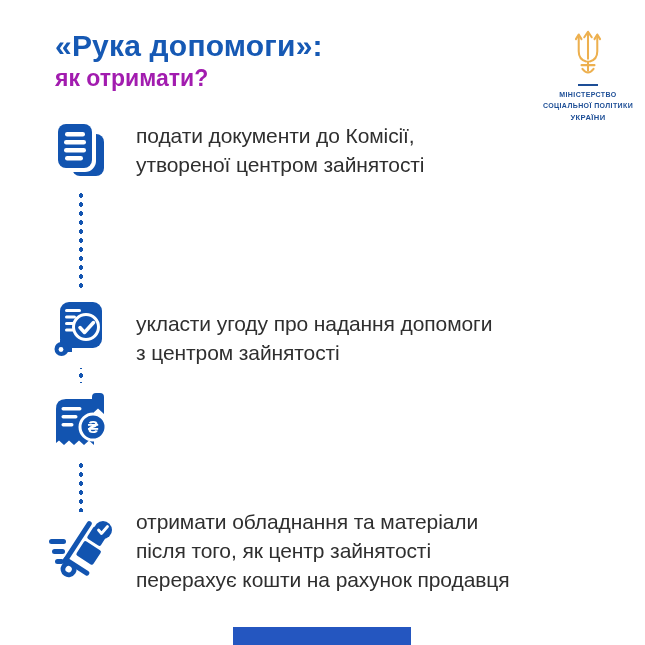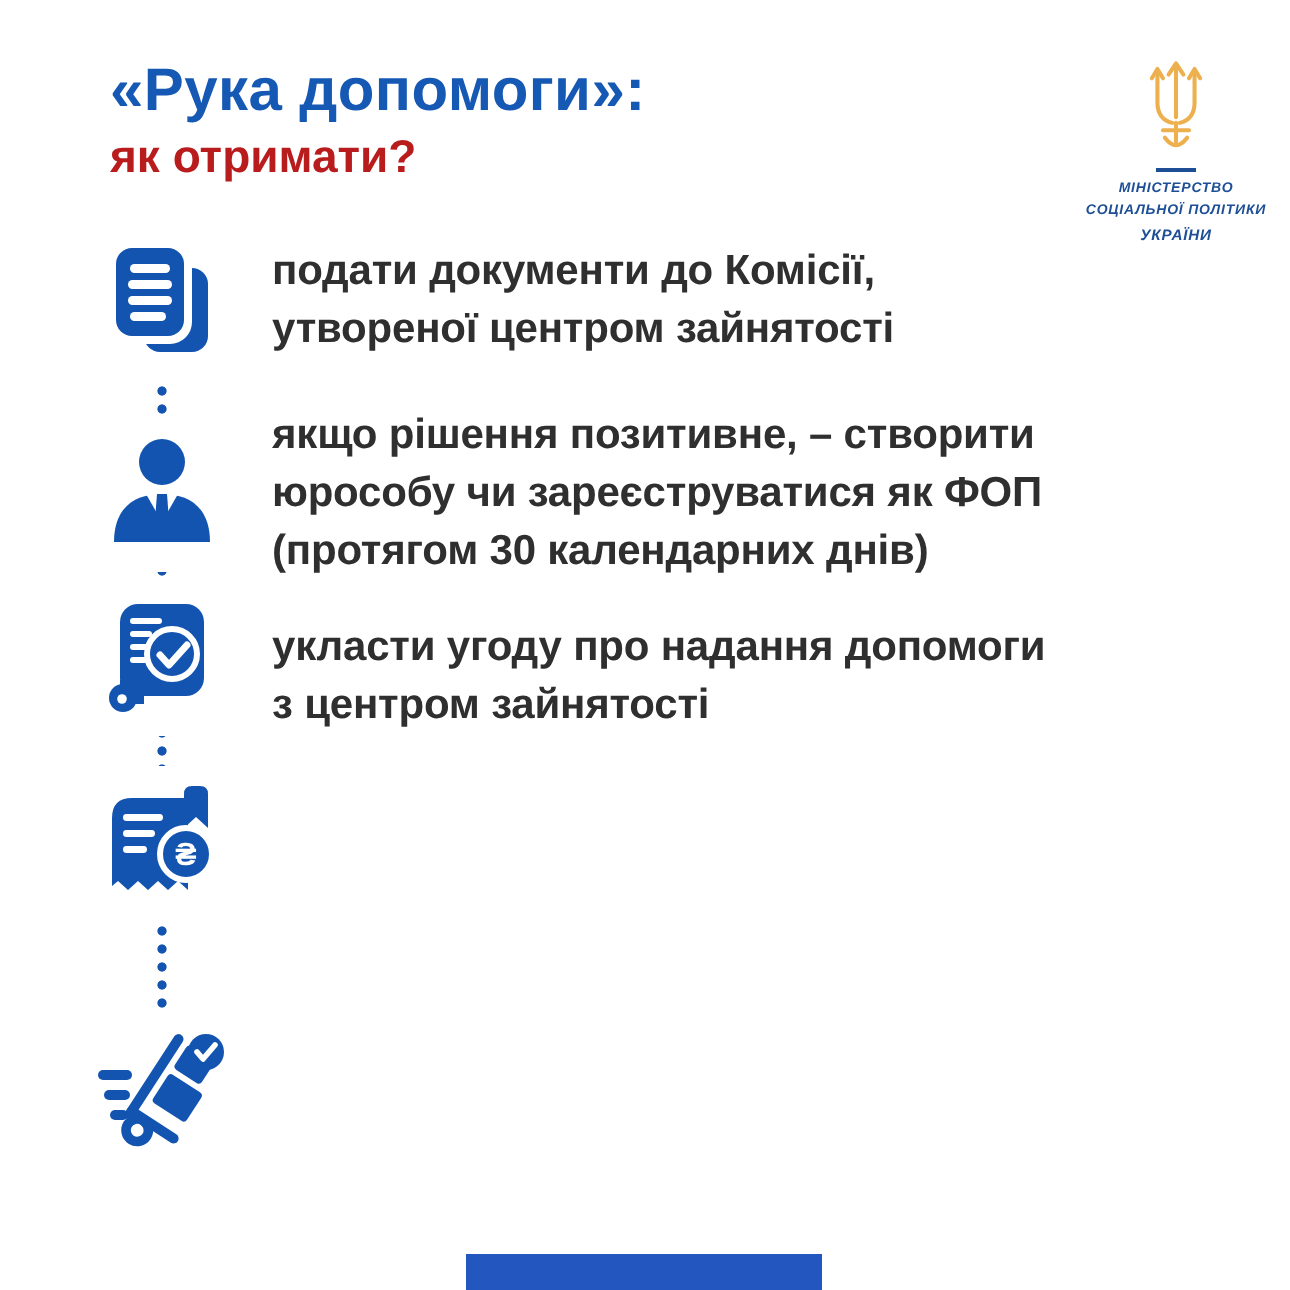--- a/index.html
+++ b/index.html
@@ -2,41 +2,41 @@
 <html><head>
 <meta charset="utf-8">
 <style>
   html,body{margin:0;padding:0;}
   body{font-family:"Liberation Sans",sans-serif;}
   .page{position:relative;width:645px;height:645px;background:#ffffff;overflow:hidden;}
 
   
   .title-block{position:absolute;left:55px;top:28px;z-index:2;}
   .title-line1{font-size:30px;font-weight:800;color:#1659b4;letter-spacing:.2px;line-height:1.2;}
-  .title-line2{font-size:23px;font-weight:800;color:#b91c1c;margin-top:1px;line-height:1.2;}
+  .title-line2{font-size:23px;font-weight:800;color:#a21caf;margin-top:1px;line-height:1.2;}
 
   
   .logo{position:absolute;left:538px;top:28px;width:100px;text-align:center;z-index:2;}
   .logo .trident{display:block;margin:0 auto;}
   .logo .divider{width:20px;height:2px;background:#1d4e96;margin:4px auto 4px auto;}
-  .logo .org{font-size:7px;font-weight:bold;color:#1d4e96;letter-spacing:.4px;line-height:1.55;font-style:italic;}
+  .logo .org{font-size:7px;font-weight:bold;color:#1d4e96;letter-spacing:.4px;line-height:1.55;}
   .logo .org-last{font-size:7.6px;}
 
   
   .connector{
     position:absolute;left:78px;top:155px;width:6px;height:397px;z-index:1;
     background-image:radial-gradient(circle,#1254b0 2.1px,rgba(255,255,255,0) 2.5px);
     background-size:6px 9px;background-repeat:repeat-y;background-position:center top;
   }
 
   
   .step{position:absolute;left:48px;right:16px;display:flex;align-items:center;gap:22px;z-index:2;}
   .icon-col{flex:0 0 66px;width:66px;display:flex;justify-content:center;background:#ffffff;padding:6px 0;}
   .icon-col svg{overflow:visible;}
-  .step-text{font-size:21px;font-weight:700;color:#2f2f2f;line-height:1.38;white-space:pre-line;letter-spacing:-0.1px;}
+  .step-text{font-size:21px;font-weight:400;color:#2f2f2f;line-height:1.38;white-space:pre-line;letter-spacing:-0.1px;}
   .step-1{top:112px;} .step-2{top:204px;} .step-3{top:290px;align-items:flex-end;} .step-4{top:383px;} .step-5{top:508px;}
 
   
   .footer-bar{position:absolute;left:233px;top:627px;width:178px;height:18px;background:#2456c0;z-index:2;}
 </style>
 </head>
 <body>
 
 <div class="page">
 
@@ -74,33 +74,20 @@
         <rect x="17" y="14" width="20" height="4.5" rx="2.2" fill="#ffffff"></rect>
         <rect x="16" y="22" width="22" height="4.5" rx="2.2" fill="#ffffff"></rect>
         <rect x="16" y="30" width="22" height="4.5" rx="2.2" fill="#ffffff"></rect>
         <rect x="17" y="38" width="18" height="4.5" rx="2.2" fill="#ffffff"></rect>
       </svg>
     </div>
     <div class="step-text">подати документи до Комісії,
 утвореної центром зайнятості</div>
   </div>
 
-  <div class="step step-2">
-    <div class="icon-col">
-      <svg width="66" height="66" viewBox="0 0 66 66">
-        <circle cx="33" cy="17" r="11.5" fill="#1254b0"></circle>
-        <path d="M9,57 C9,40 19,33 33,33 C47,33 57,40 57,57 Z" fill="#1254b0"></path>
-        <polygon points="25,33 41,33 33,47" fill="#ffffff"></polygon>
-        <polygon points="30.5,33 35.5,33 36.5,46 33,51 29.5,46" fill="#1254b0"></polygon>
-      </svg>
-    </div>
-    <div class="step-text">якщо рішення позитивне, – створити
-юрособу чи зареєструватися як ФОП
-(протягом 30 календарних днів)</div>
-  </div>
 
   <div class="step step-3">
     <div class="icon-col">
       <svg width="66" height="66" viewBox="0 0 66 66">
         <rect x="12" y="6" width="42" height="46" rx="9" fill="#1254b0"></rect>
         <rect x="12" y="44" width="12" height="12" fill="#1254b0"></rect>
         <circle cx="13.5" cy="53" r="7" fill="#1254b0"></circle>
         <circle cx="13" cy="53.5" r="2.4" fill="#ffffff"></circle>
         <rect x="17" y="13" width="16" height="3" rx="1.5" fill="#ffffff"></rect>
         <rect x="17" y="19.5" width="11" height="3" rx="1.5" fill="#ffffff"></rect>
@@ -139,17 +126,20 @@
           <rect x="29" y="6" width="16" height="14" rx="2"></rect>
           <rect x="29" y="23" width="20" height="17" rx="2"></rect>
           <rect x="21" y="47" width="30" height="5" rx="2.5"></rect>
           <circle cx="31" cy="56" r="8"></circle>
           <circle cx="31" cy="56" r="3.2" fill="#ffffff"></circle>
         </g>
         <circle cx="55" cy="12" r="9" fill="#1254b0"></circle>
         <path d="M50.5,12 l3,3.5 l6,-7" stroke="#ffffff" stroke-width="2.8" fill="none" stroke-linecap="round" stroke-linejoin="round"></path>
       </svg>
     </div>
+    <div class="step-text">отримати обладнання та матеріали
+після того, як центр зайнятості
+перерахує кошти на рахунок продавця</div>
   </div>
 
   <div class="footer-bar"></div>
 
 </div>
 
 </body></html>

